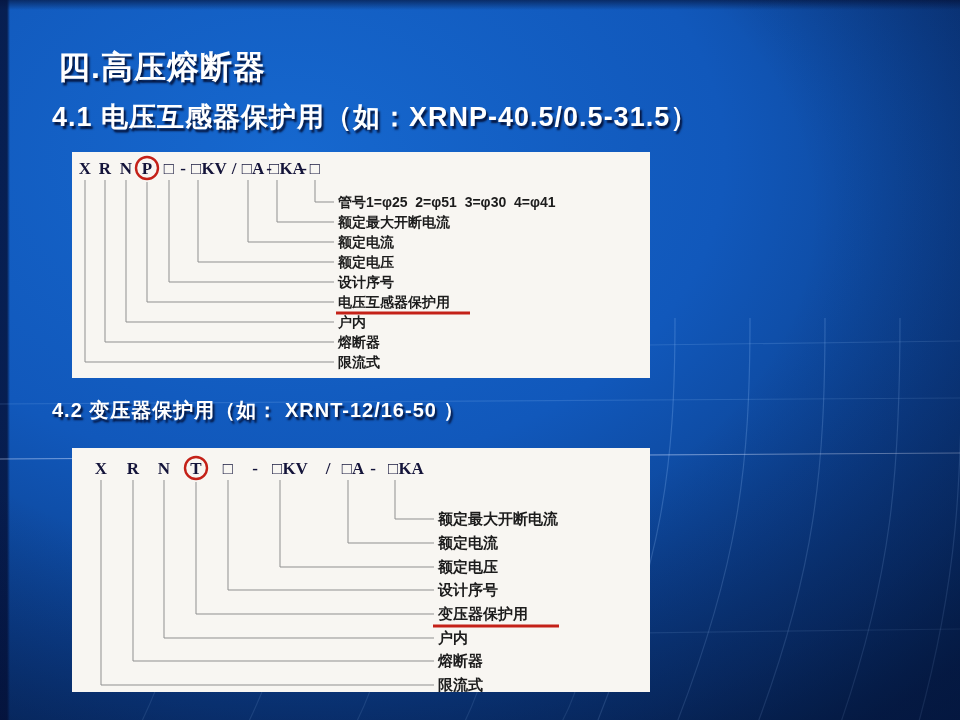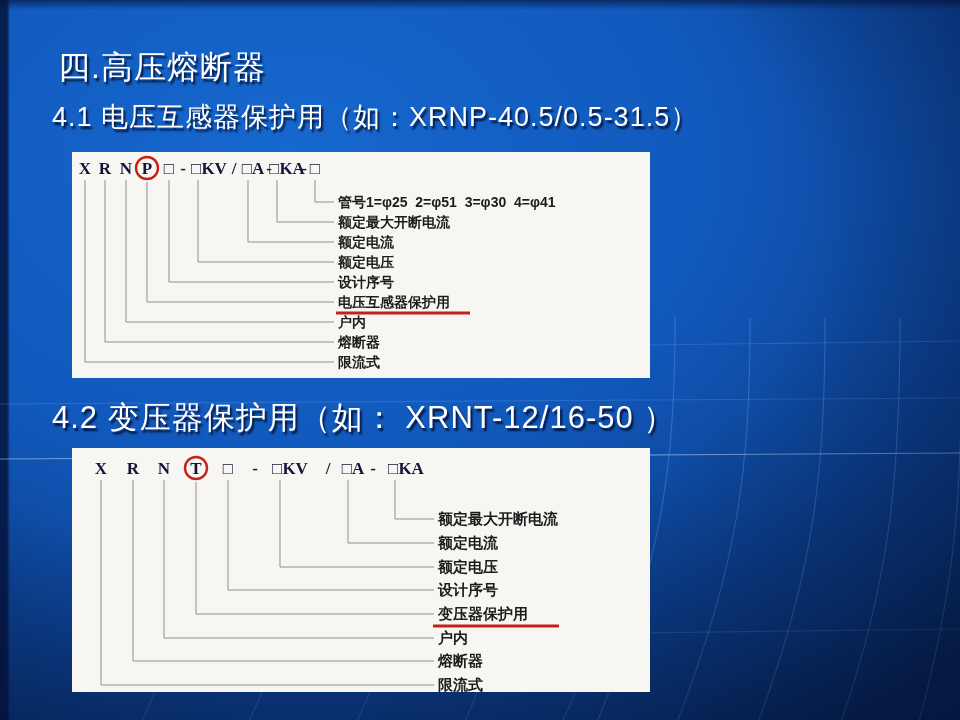--- a/index.html
+++ b/index.html
@@ -13,26 +13,26 @@
         #1668cf 0%, #1158bb 38%, #0c418f 62%, #083068 82%, #062254 100%);
     background-color:#0c418f;
   }
   #bg-lines { position:absolute; left:0; top:0; z-index:0; }
   #vignette {
     position:absolute; inset:0; z-index:1; pointer-events:none;
     background: radial-gradient(ellipse 900px 640px at 33% 30%,
       rgba(0,0,0,0) 55%, rgba(3,10,45,.35) 85%, rgba(2,8,38,.55) 100%);
   }
   .heading {
-    position:absolute; z-index:2; color:#ffffff; font-weight:normal;
+    position:absolute; z-index:2; color:#ffffff; font-weight:bold;
     text-shadow: 2px 3px 2px rgba(0,0,25,.78); letter-spacing:1px; white-space:pre;
   }
   #title   { left:58px; top:46px;  font-size:32px; }
   #h41     { left:52px; top:99px;  font-size:27px;text-align:center; }
-  #h42     { left:52px; top:397px; font-size:31px; }
+  #h42     { left:52px; top:397px; font-size:20px; }
   .panel {
     position:absolute; left:72px; width:578px; z-index:2;
     background:#f8f6f2;
   }
   #panel1 { top:152px; height:226px; }
   #panel2 { top:448px; height:244px; }
   .panel svg { display:block; }
   svg text { white-space:pre; }
   .tok {
     font-family:"Liberation Serif","DejaVu Serif",serif;

